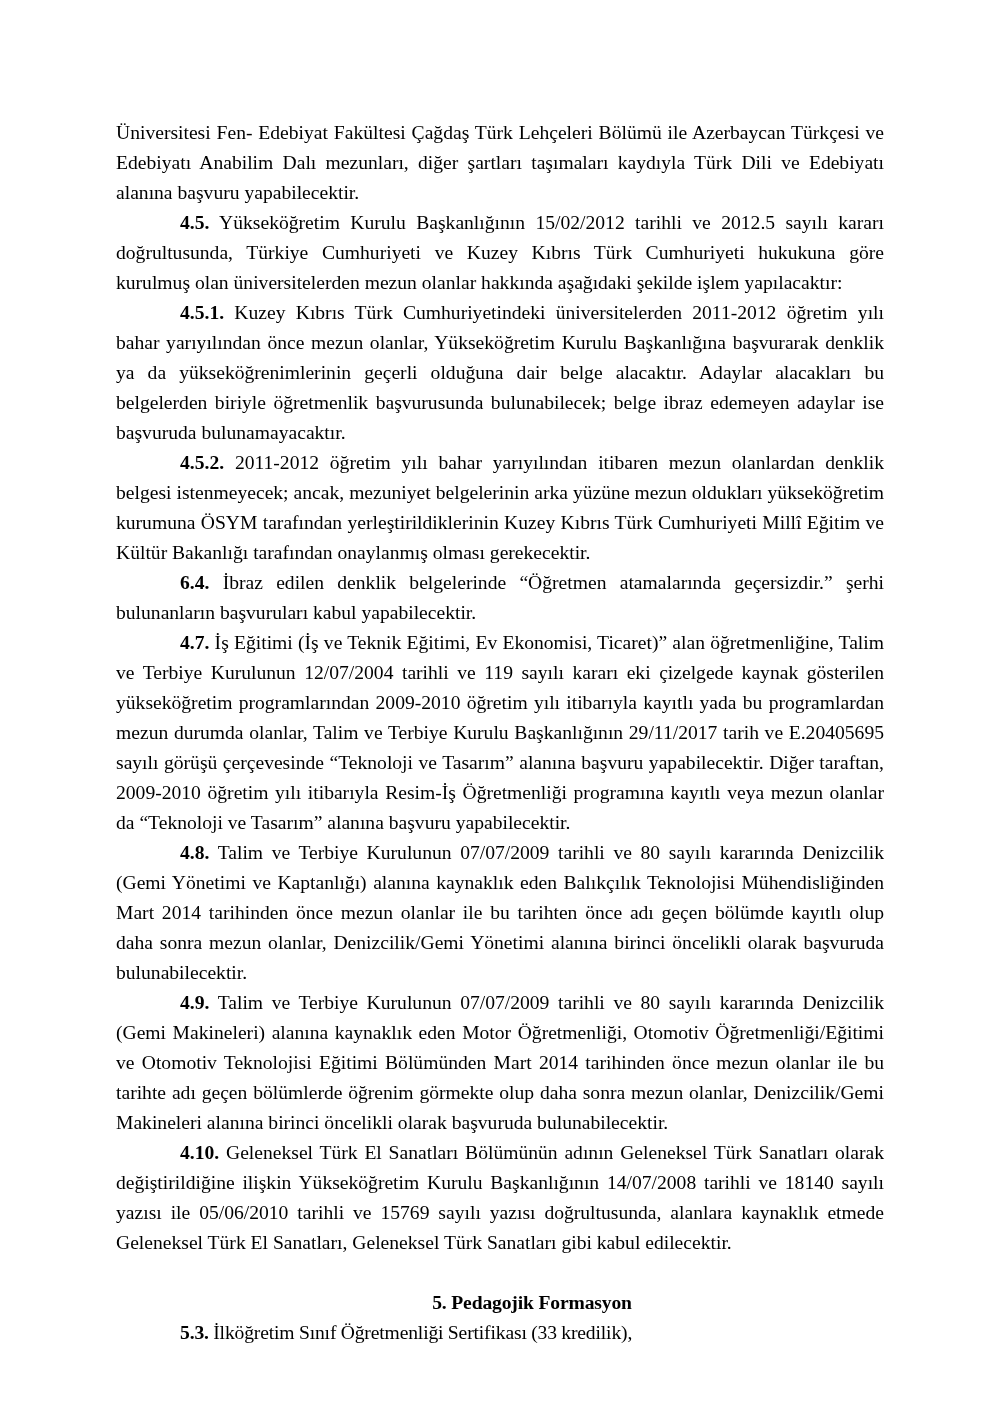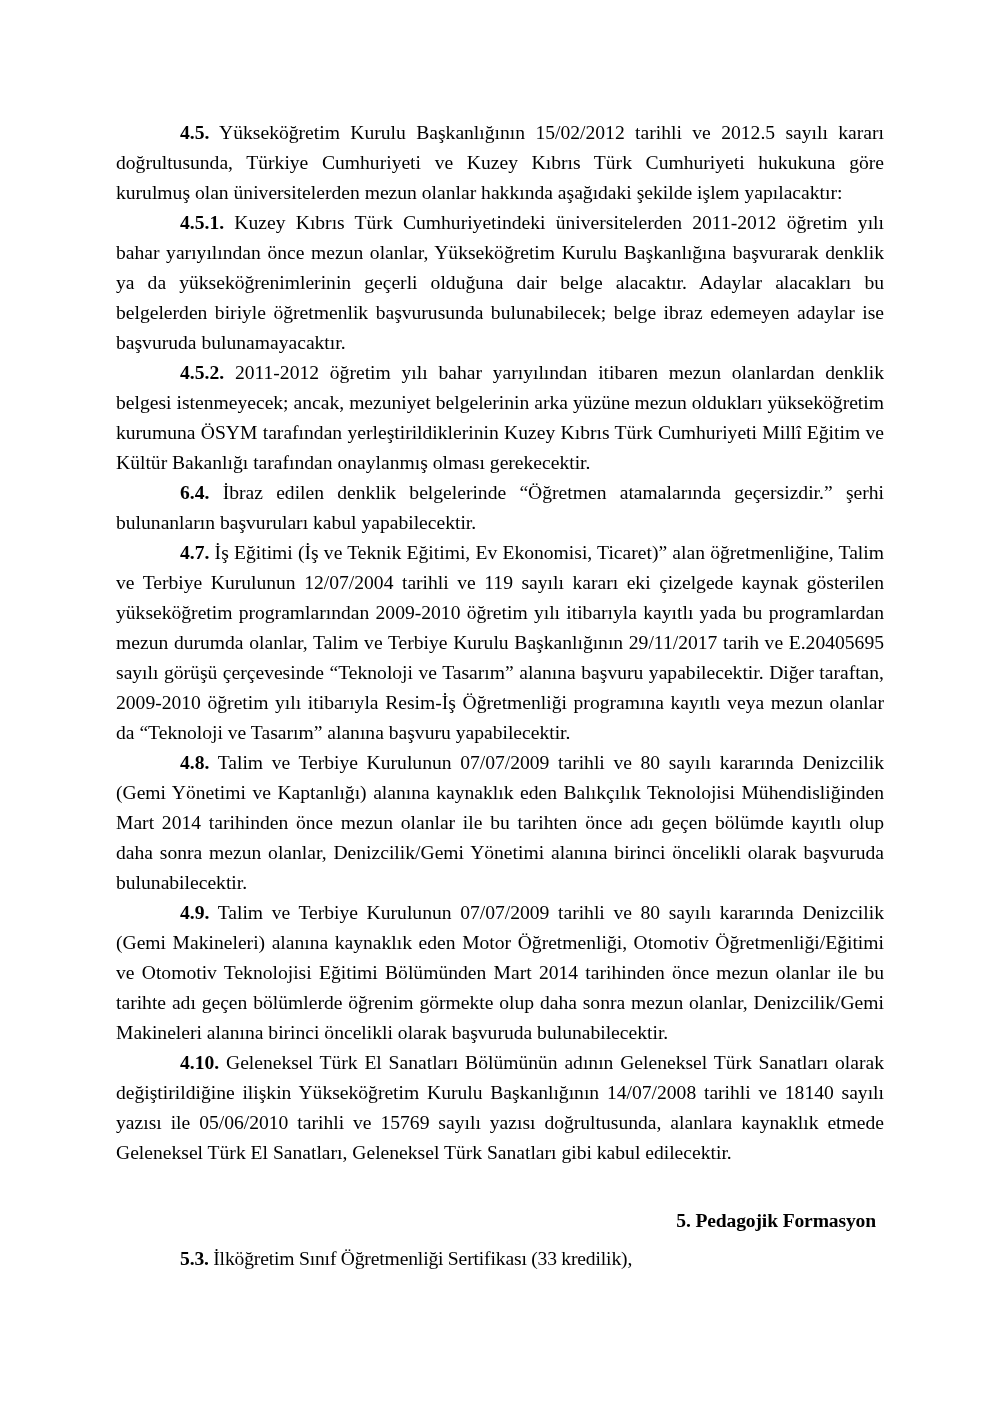--- a/index.html
+++ b/index.html
@@ -47,36 +47,37 @@
   
   .condensed {
     font-stretch: condensed;
     transform-origin: left top;
     letter-spacing: -0.15px;
   }
   .condensed .para {
     word-spacing: -0.3px;
   }
   .section-heading {
-    margin: 8px;
+    margin: 0;
     text-indent: 64px;
     font-weight: bold;
-    text-align: right;
+    text-align: center;
   }
   .spacer-line {
     height: 30px;
     line-height: 30px;
   }
 </style>
 </head>
 <body>
 
 <div class="page">
   <div class="doc-body">
 
+    <p class="para last-line-left"><span>Üniversitesi Fen- Edebiyat Fakültesi Çağdaş Türk Lehçeleri Bölümü ile Azerbaycan Türkçesi ve Edebiyatı Anabilim Dalı mezunları, diğer şartları taşımaları kaydıyla Türk Dili ve Edebiyatı alanına başvuru yapabilecektir.</span></p>
 
     <p class="para indent"><span class="num">4.5.</span> <span>Yükseköğretim Kurulu Başkanlığının 15/02/2012 tarihli ve 2012.5 sayılı kararı doğrultusunda, Türkiye Cumhuriyeti ve Kuzey Kıbrıs Türk Cumhuriyeti hukukuna göre kurulmuş olan üniversitelerden mezun olanlar hakkında aşağıdaki şekilde işlem yapılacaktır:</span></p>
 
     <p class="para indent last-line-left"><span class="num">4.5.1.</span> <span>Kuzey Kıbrıs Türk Cumhuriyetindeki üniversitelerden 2011-2012 öğretim yılı bahar yarıyılından önce mezun olanlar, Yükseköğretim Kurulu Başkanlığına başvurarak denklik ya da yükseköğrenimlerinin geçerli olduğuna dair belge alacaktır. Adaylar alacakları bu belgelerden biriyle öğretmenlik başvurusunda bulunabilecek; belge ibraz edemeyen adaylar ise başvuruda bulunamayacaktır.</span></p>
 
     <p class="para indent last-line-left"><span class="num">4.5.2.</span> <span>2011-2012 öğretim yılı bahar yarıyılından itibaren mezun olanlardan denklik belgesi istenmeyecek; ancak, mezuniyet belgelerinin arka yüzüne mezun oldukları yükseköğretim kurumuna ÖSYM tarafından yerleştirildiklerinin Kuzey Kıbrıs Türk Cumhuriyeti Millî Eğitim ve Kültür Bakanlığı tarafından onaylanmış olması gerekecektir.</span></p>
 
     <p class="para indent last-line-left"><span class="num">6.4.</span> <span>İbraz edilen denklik belgelerinde “Öğretmen atamalarında geçersizdir.” şerhi bulunanların başvuruları kabul yapabilecektir.</span></p>
 
     <p class="para indent last-line-left"><span class="num">4.7.</span> <span>İş Eğitimi (İş ve Teknik Eğitimi, Ev Ekonomisi, Ticaret)” alan öğretmenliğine, Talim ve Terbiye Kurulunun 12/07/2004 tarihli ve 119 sayılı kararı eki çizelgede kaynak gösterilen yükseköğretim programlarından 2009-2010 öğretim yılı  itibarıyla kayıtlı yada  bu programlardan  mezun durumda olanlar, Talim ve Terbiye Kurulu Başkanlığının 29/11/2017 tarih ve  E.20405695 sayılı görüşü çerçevesinde “Teknoloji ve Tasarım” alanına başvuru yapabilecektir. Diğer taraftan, 2009-2010 öğretim yılı itibarıyla Resim-İş Öğretmenliği programına kayıtlı veya mezun olanlar da  “Teknoloji ve Tasarım” alanına başvuru yapabilecektir.</span></p>

